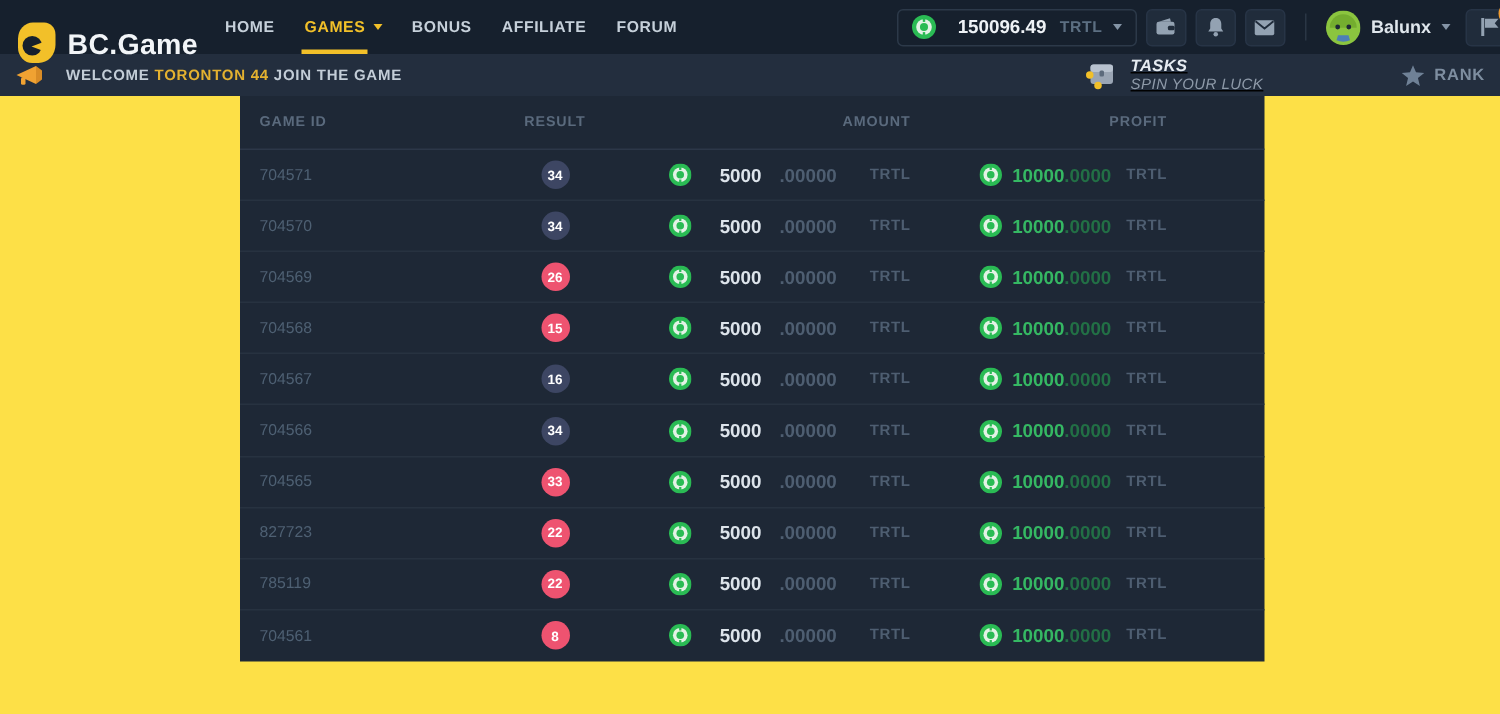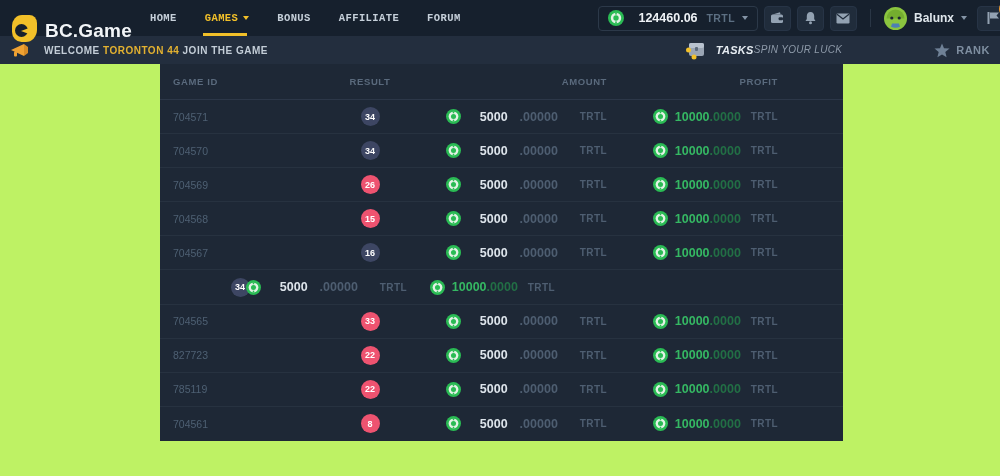--- a/index.html
+++ b/index.html
@@ -7,21 +7,21 @@
     -webkit-font-smoothing:antialiased;}
   *{box-sizing:border-box;}
 
   
   .navbar{height:36px;background:#16202d;display:flex;align-items:center;padding-left:12px;position:relative;}
   .brand{display:flex;align-items:flex-end;gap:8px;cursor:pointer;margin-top:20px;}
   .brand-icon{width:25px;height:27px;background:#f2c029;border-radius:40% 30% 45% 38%;position:relative;}
   .brand-eye{position:absolute;left:3px;top:9px;width:13px;height:13px;background:#16202d;border-radius:50%;}
   .brand-wedge{position:absolute;left:9px;top:13px;width:0;height:0;border-top:3px solid transparent;border-bottom:3px solid transparent;border-right:8px solid #f2c029;}
   .brand-text{color:#f2f5f8;font-size:19px;font-weight:700;letter-spacing:.2px;}
-  .menu{display:flex;align-items:center;gap:28px;margin-left:18px;height:100%;font-family:Liberation Mono, monospace;}
+  .menu{display:flex;align-items:center;gap:20px;margin-left:18px;height:100%;}
   .menu-item{display:flex;align-items:center;gap:5px;height:100%;color:#c6d0da;
     font-size:10.5px;font-weight:700;letter-spacing:.4px;cursor:pointer;position:relative;}
   .menu-item.active{color:#f2c029;}
   .menu-item.active .underline{position:absolute;left:-2px;bottom:0;width:44px;height:3px;background:#f2c029;}
   .caret{width:0;height:0;border-left:3.5px solid transparent;border-right:3.5px solid transparent;border-top:4px solid #8494a6;}
   .menu-item.active .caret{border-top-color:#f2c029;}
   .nav-right{margin-left:auto;display:flex;align-items:center;gap:6px;}
   .balance-pill{display:flex;align-items:center;gap:7px;height:25px;border:1px solid #2c3949;border-radius:4px;
     padding:0 9px;cursor:pointer;}
   .balance-amount{color:#eef2f6;font-size:12.5px;font-weight:700;}
@@ -36,28 +36,28 @@
   .notif-badge{position:absolute;top:-6px;right:-7px;min-width:16px;height:16px;border-radius:8px;background:#f09b2f;
     color:#fff;font-size:8px;font-weight:700;display:flex;align-items:center;justify-content:center;}
 
   
   .announce{height:28px;background:#232e3e;display:flex;align-items:center;padding:0 6px 0 10px;}
   .announce-left{display:flex;align-items:center;gap:14px;}
   .announce-text{font-size:10px;font-weight:700;letter-spacing:.5px;color:#c3cdd7;}
   .announce-text .hl{color:#e3b130;}
   .announce-right{margin-left:auto;display:flex;align-items:center;}
   .tasks{display:flex;align-items:center;gap:8px;cursor:pointer;}
-  .tasks-txt{display:flex;flex-direction:row;line-height:1.1;}
+  .tasks-txt{display:flex;flex-direction:column;line-height:1.1;text-decoration:underline;}
   .tasks-title{color:#e6ecf2;font-size:11px;font-weight:700;font-style:italic;letter-spacing:.3px;}
   .tasks-sub{color:#8e9aa9;font-size:10px;font-style:italic;letter-spacing:.3px;}
   .rank{display:flex;align-items:center;gap:6px;margin-left:92px;margin-right:4px;cursor:pointer;}
   .rank-label{color:#7e8ea0;font-size:11px;font-weight:700;letter-spacing:.5px;}
 
   
-  main{position:relative;height:412px;background:#bef264;}
+  main{position:relative;height:412px;background:#fde047;}
   .panel{position:absolute;left:160px;top:0;width:683px;background:#1e2836;}
   .thead,.trow{display:grid;grid-template-columns:160px 100px 200px 223px;align-items:center;}
   .thead{height:36px;border-bottom:1px solid #2c3748;}
   .thead span{color:#5a6a7d;font-size:9.5px;font-weight:700;letter-spacing:.6px;}
   .h1{padding-left:13px;}
   .h2{text-align:center;}
   .h3{text-align:right;padding-right:13px;}
   .h4{text-align:right;padding-right:65px;}
   .trow{height:34.1px;border-bottom:1px solid #273240;}
   .trow:last-child{border-bottom:none;}
@@ -109,21 +109,21 @@
 
   <div class="nav-right">
     <div class="balance-pill">
       <svg class="coin" width="16" height="16" viewBox="0 0 16 16">
         <circle cx="8" cy="8" r="8" fill="#2abb54"></circle>
         <circle cx="8" cy="8" r="5.2" fill="#e3f2e6"></circle>
         <circle cx="8" cy="8" r="2.7" fill="#2abb54"></circle>
         <rect x="7.2" y="2.6" width="1.6" height="2" fill="#2abb54"></rect>
         <rect x="7.2" y="11.4" width="1.6" height="2" fill="#2abb54"></rect>
       </svg>
-      <span class="balance-amount">124460.06</span>
+      <span class="balance-amount">150096.49</span>
       <span class="balance-cur">TRTL</span>
       <span class="caret"></span>
     </div>
 
     <button class="icon-btn">
       <svg width="14" height="14" viewBox="0 0 14 14">
         <rect x="1" y="3.5" width="12" height="8.5" rx="1.5" fill="#93a2b2"></rect>
         <path d="M2.5 3.5 L10 1.2 L10.6 3.5 Z" fill="#93a2b2"></path>
         <rect x="8.6" y="6.2" width="4.4" height="3" rx="1" fill="#202c3b"></rect>
       </svg>
@@ -369,20 +369,23 @@
         <rect x="7.2" y="2.6" width="1.6" height="2" fill="#2abb54"></rect>
         <rect x="7.2" y="11.4" width="1.6" height="2" fill="#2abb54"></rect>
       </svg>
       <span class="pint">10000</span>
             <span class="pfrac">.0000</span>
       <span class="cur">TRTL</span>
     </div>
   </div>
 
   <div class="trow">
+    <div class="c1">
+      <span>704566</span>
+    </div>
     <div class="c2">
       <span class="badge" style="background: rgb(61, 70, 99);">34</span>
     </div>
     <div class="c3">
       <svg class="coin" width="15" height="15" viewBox="0 0 16 16">
         <circle cx="8" cy="8" r="8" fill="#2abb54"></circle>
         <circle cx="8" cy="8" r="5.2" fill="#e3f2e6"></circle>
         <circle cx="8" cy="8" r="2.7" fill="#2abb54"></circle>
         <rect x="7.2" y="2.6" width="1.6" height="2" fill="#2abb54"></rect>
         <rect x="7.2" y="11.4" width="1.6" height="2" fill="#2abb54"></rect>

